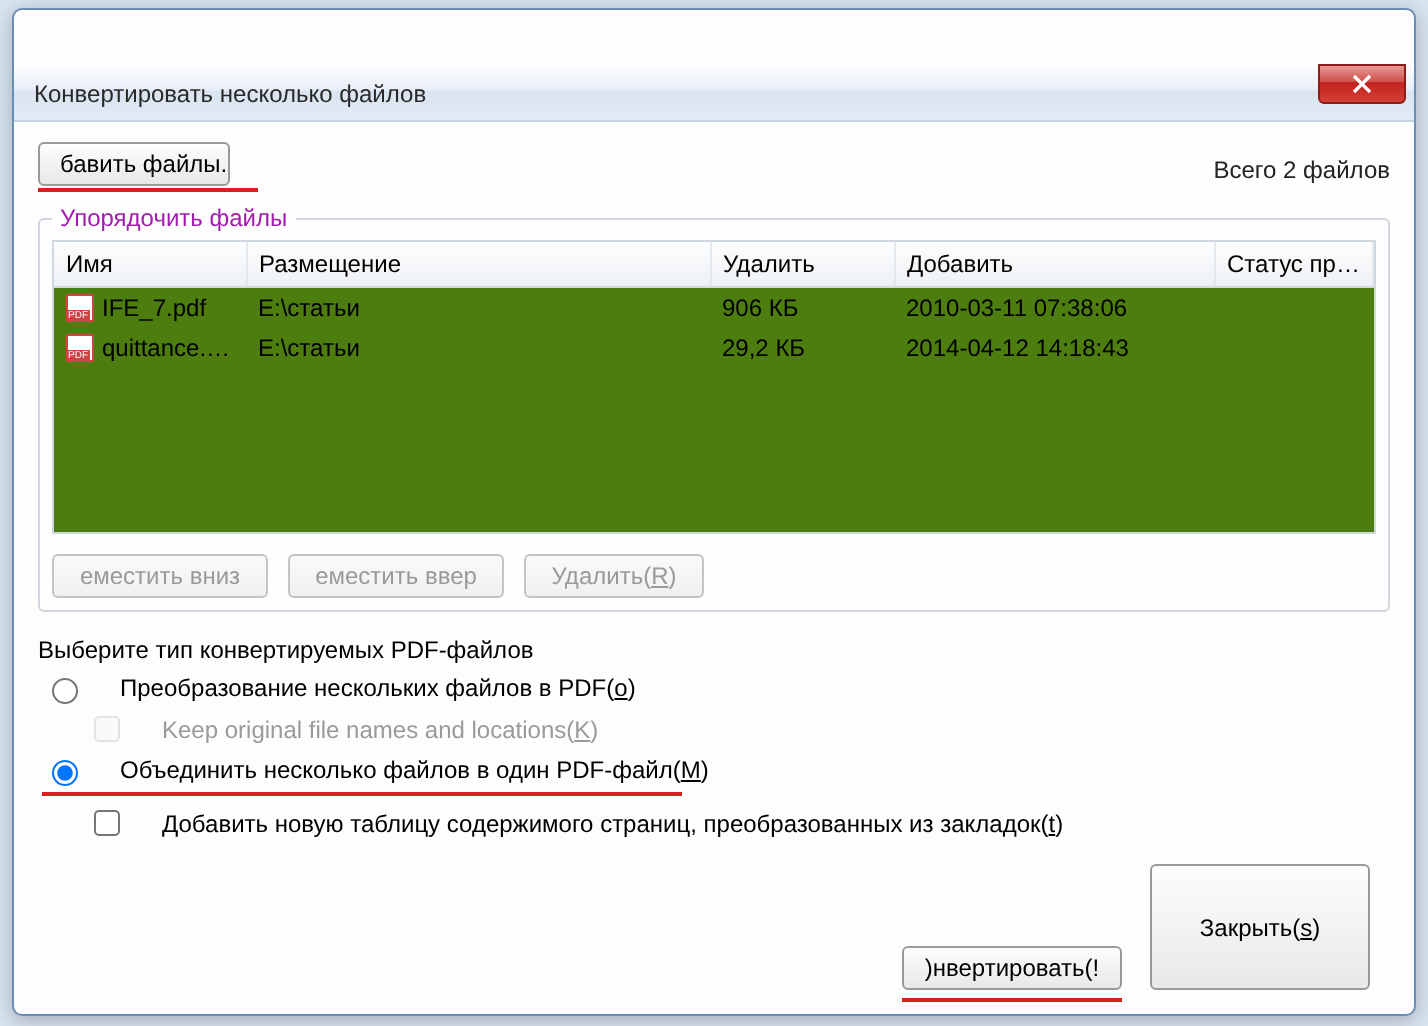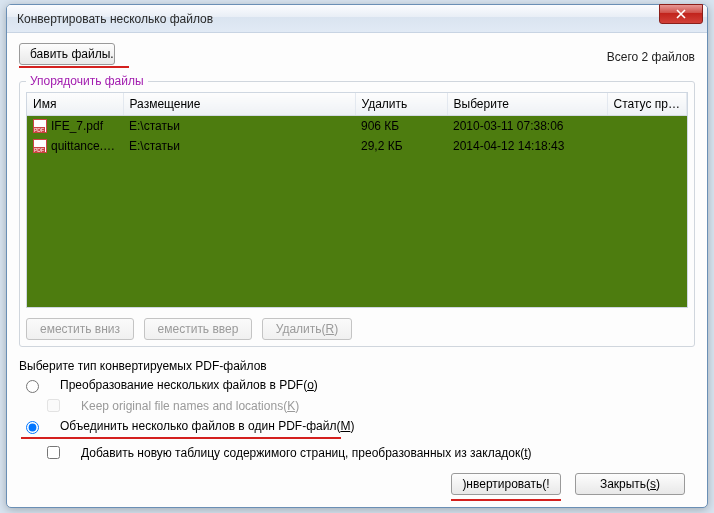--- a/index.html
+++ b/index.html
@@ -25,20 +25,21 @@
   }
   .titlebar {
     height: 28px;
     background: linear-gradient(to bottom, #fbfcfe 0%, #e8eef6 45%, #dae4f0 46%, #e1eaf5 100%);
     border-bottom: 1px solid #c8d4e3;
     display: flex;
     align-items: center;
     padding-left: 10px;
     position: relative;
     border-radius: 4px 4px 0 0;
+    margin-top: 28px;
   }
   .titlebar .title { color: #2a2a2a; }
   .close-btn {
     position: absolute; right: 4px; top: -1px;
     width: 44px; height: 20px;
     background: linear-gradient(to bottom, #e79895 0%, #cf4e47 45%, #c1231c 46%, #d24038 100%);
     border: 1px solid #8a1f1a;
     border-radius: 0 0 3px 3px;
     color: #fff;
     display: flex; align-items: center; justify-content: center;
@@ -133,21 +134,21 @@
   .check-line.sub input { opacity: 0.6; }
   .radio-active-underline {
     height: 2px; background: #d4201e;
     margin: 1px 0 4px 2px; width: 320px;
   }
   .footer {
     display: flex; justify-content: flex-end; gap: 14px;
     padding: 8px 10px 4px 10px;
   }
   .footer .btn { width: 110px; overflow: hidden; text-align: center; }
-  .convert-underline { position: relative; }
+  .convert-underline { position: relative; margin-top: 41px; }
   .convert-underline::after {
     content: ""; position: absolute; left: 0; right: 0; bottom: -6px;
     height: 2px; background: #d4201e;
   }
   .hotkey { text-decoration: underline; }
 </style>
 </head>
 <body>
 
 <div class="window">
@@ -174,21 +175,21 @@
     <fieldset class="group">
       <legend>Упорядочить файлы</legend>
 
       <div class="table-wrap">
         <table>
           <thead>
             <tr>
               <th class="col-name">Имя</th>
               <th class="col-loc">Размещение</th>
               <th class="col-size">Удалить</th>
-              <th class="col-mod">Выберите</th>
+              <th class="col-mod">Добавить</th>
               <th class="col-status">Статус преоб...</th>
             </tr>
           </thead>
           <tbody>
             <tr>
               <td><span class="pdf-icon"></span><span>IFE_7.pdf</span></td>
               <td>E:\статьи</td>
               <td>906 КБ</td>
               <td>2010-03-11 07:38:06</td>
               <td></td>

